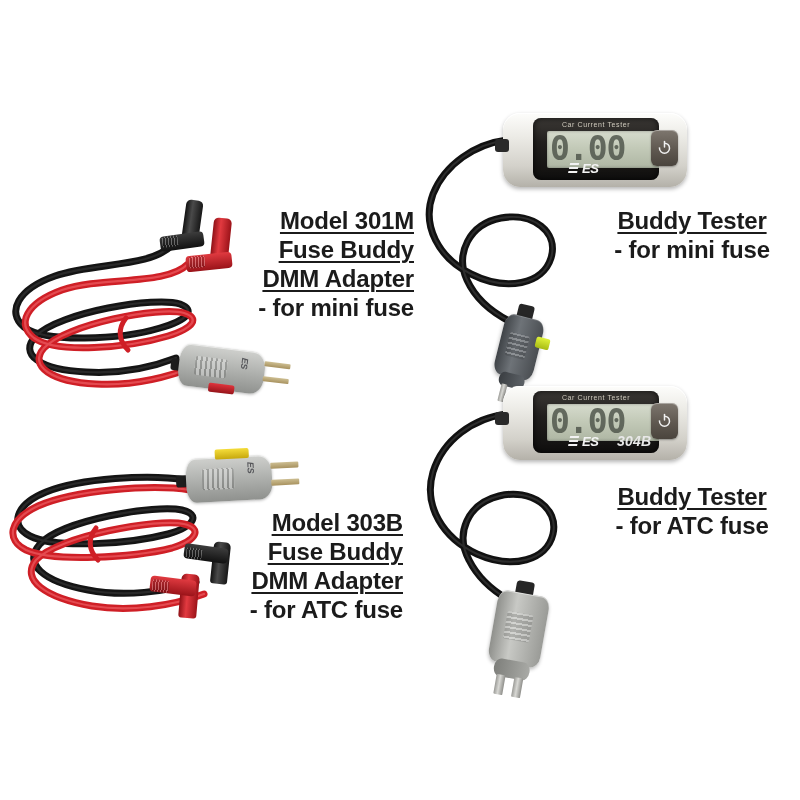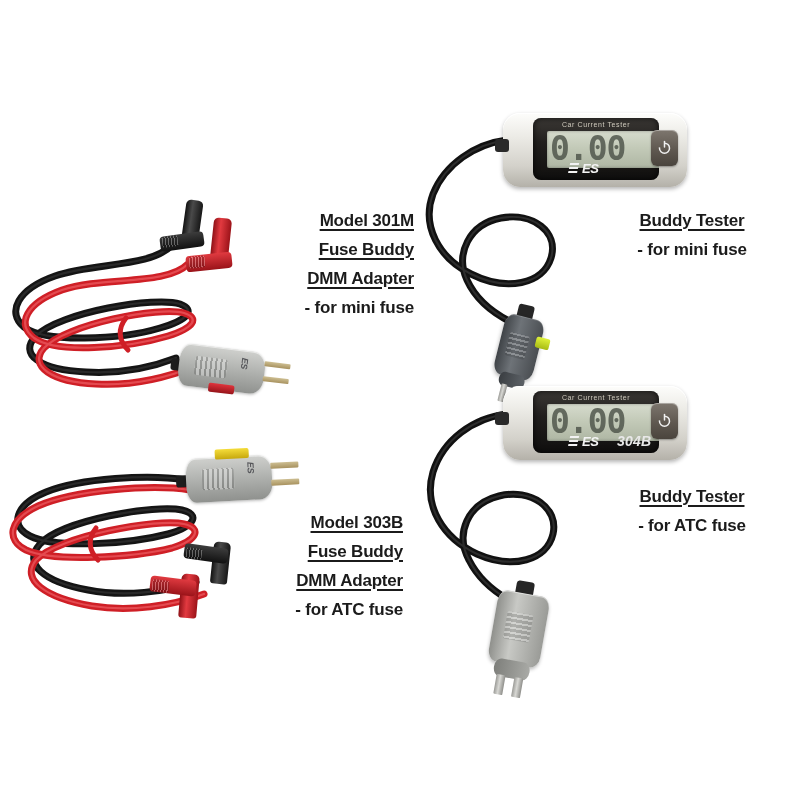--- a/index.html
+++ b/index.html
@@ -20,21 +20,21 @@
     position: absolute;
     inset: 0;
     background: #ffffff;
   }
 
   
   .label {
     position: absolute;
     color: #1b1b1b;
     font-weight: bold;
-    font-size: 17px;
+    font-size: 24px;
     line-height: 29px;
     letter-spacing: -0.2px;
     white-space: nowrap;
   }
   .label .ln { display: block; }
   .label .ul {
     text-decoration: underline;
     text-decoration-thickness: 2px;
     text-underline-offset: 3px;
   }

